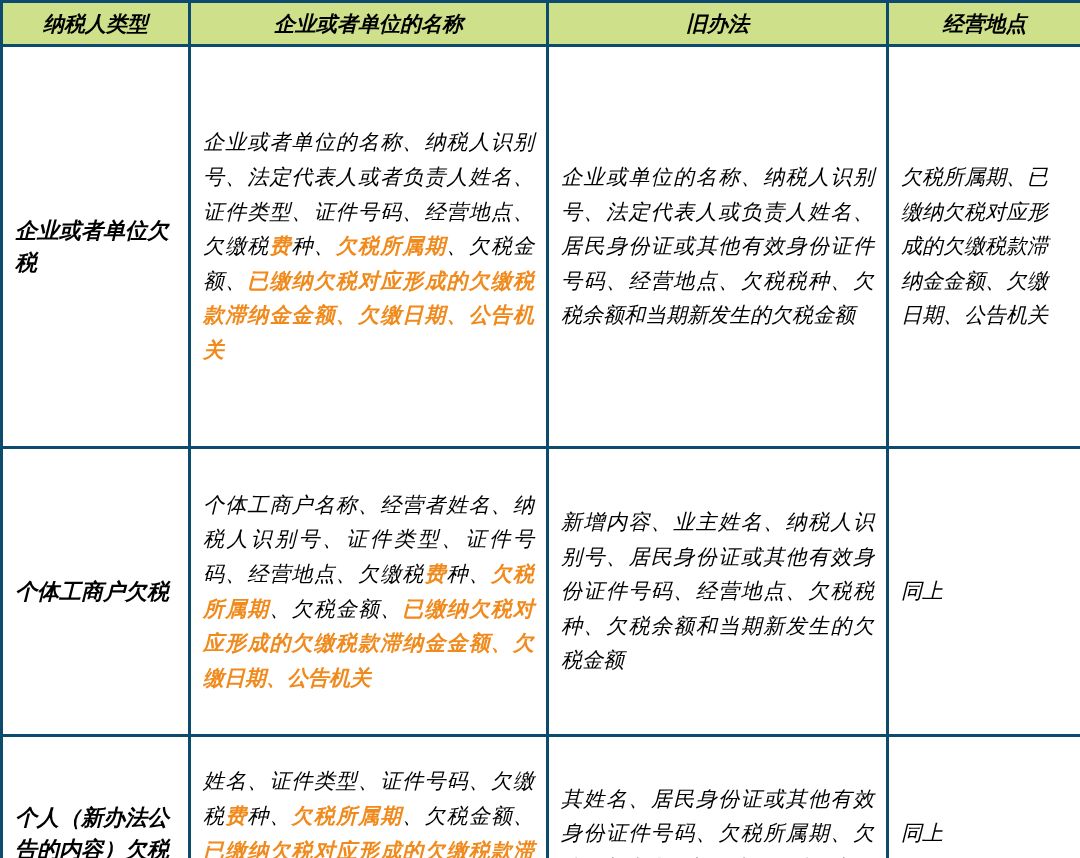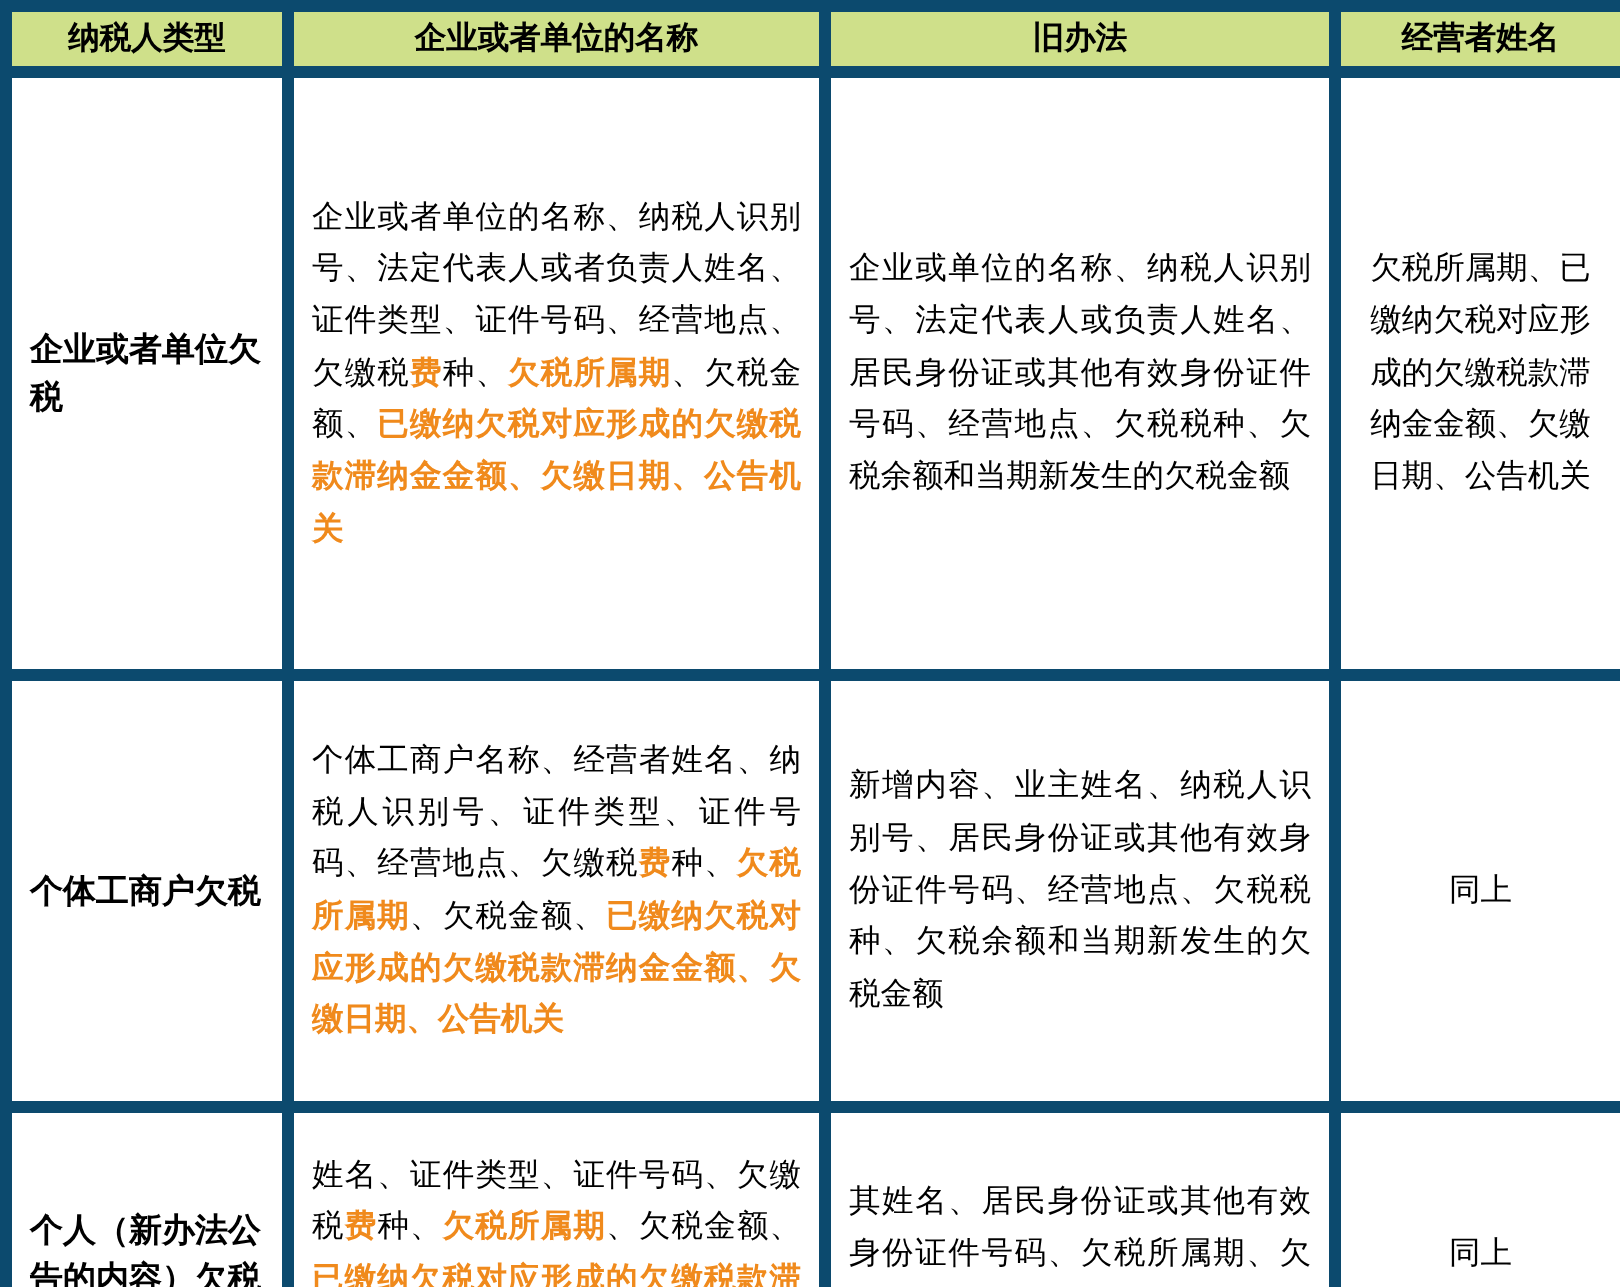--- a/index.html
+++ b/index.html
@@ -19,24 +19,25 @@
     width: 1080px;
     table-layout: fixed;
   }
   table.comparison col.c0 { width: 188px; }
   table.comparison col.c1 { width: 358px; }
   table.comparison col.c2 { width: 340px; }
   table.comparison col.c3 { width: 194px; }
 
   table.comparison th,
   table.comparison td {
-    border: 8px solid #0c4a6e;
+    border: 3px solid #0c4a6e;
     vertical-align: middle;
     padding: 8px 12px;
     box-sizing: border-box;
+    font-style: italic;
   }
   table.comparison thead th {
     background: #cfe08a;
     font-weight: bold;
     font-size: 21px;
     text-align: center;
     height: 44px;
     padding: 4px 6px;
     line-height: 1.2;
   }
@@ -48,21 +49,20 @@
   }
   td.cell {
     font-size: 21px;
     line-height: 1.65;
     text-align: justify;
     text-justify: inter-ideograph;
   }
   td.cell-new {
     font-size: 21px;
     line-height: 1.65;
-    text-align: center;
   }
   .hl {
     color: #f08a1c;
     font-weight: bold;
   }
   tr.r1 td { height: 402px; }
   tr.r2 td { height: 288px; }
   tr.r3 td { height: 196px; }
 </style>
 </head>
@@ -73,21 +73,21 @@
     <col class="c0">
       <col class="c1">
       <col class="c2">
       <col class="c3">
   </colgroup>
   <thead>
     <tr>
       <th>纳税人类型</th>
       <th>企业或者单位的名称</th>
       <th>旧办法</th>
-      <th>经营者姓名</th>
+      <th>经营地点</th>
     </tr>
   </thead>
   <tbody>
 
     <tr class="r1">
       <td class="rowhead">企业或者单位欠税</td>
       <td class="cell"><span>企业或者单位的名称、纳税人识别号、法定代表人或者负责人姓名、证件类型、证件号码、经营地点、欠缴税</span><span class="hl">费</span><span>种、</span><span class="hl">欠税所属期</span><span>、欠税金额、</span><span class="hl">已缴纳欠税对应形成的欠缴税款滞纳金金额、欠缴日期、公告机关</span></td>
       <td class="cell">企业或单位的名称、纳税人识别号、法定代表人或负责人姓名、居民身份证或其他有效身份证件号码、经营地点、欠税税种、欠税余额和当期新发生的欠税金额</td>
       <td class="cell-new">欠税所属期、已缴纳欠税对应形成的欠缴税款滞纳金金额、欠缴日期、公告机关</td>
     </tr>

